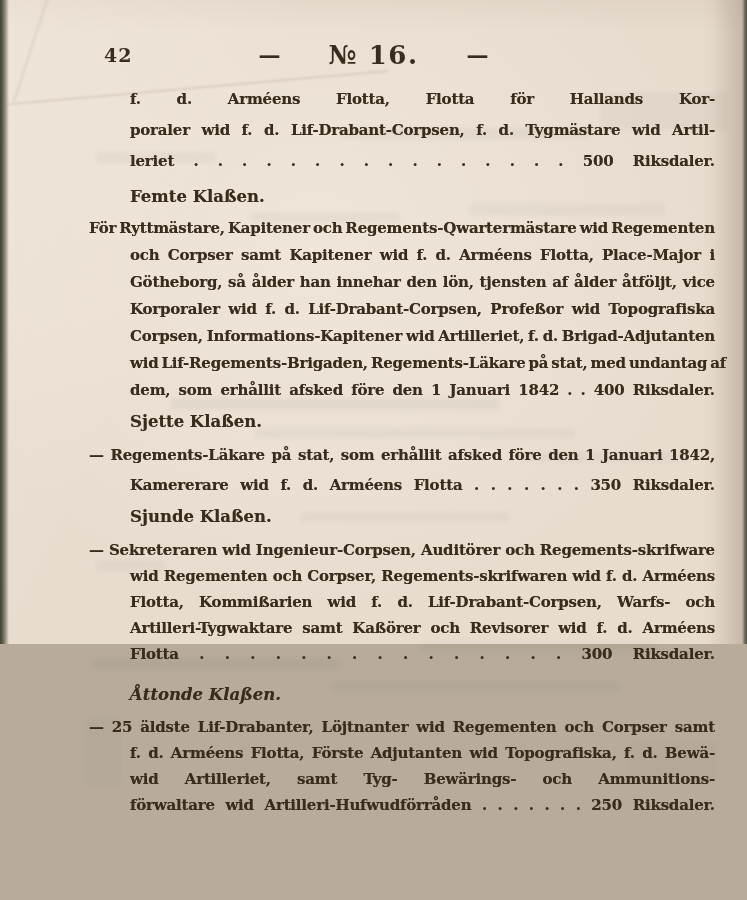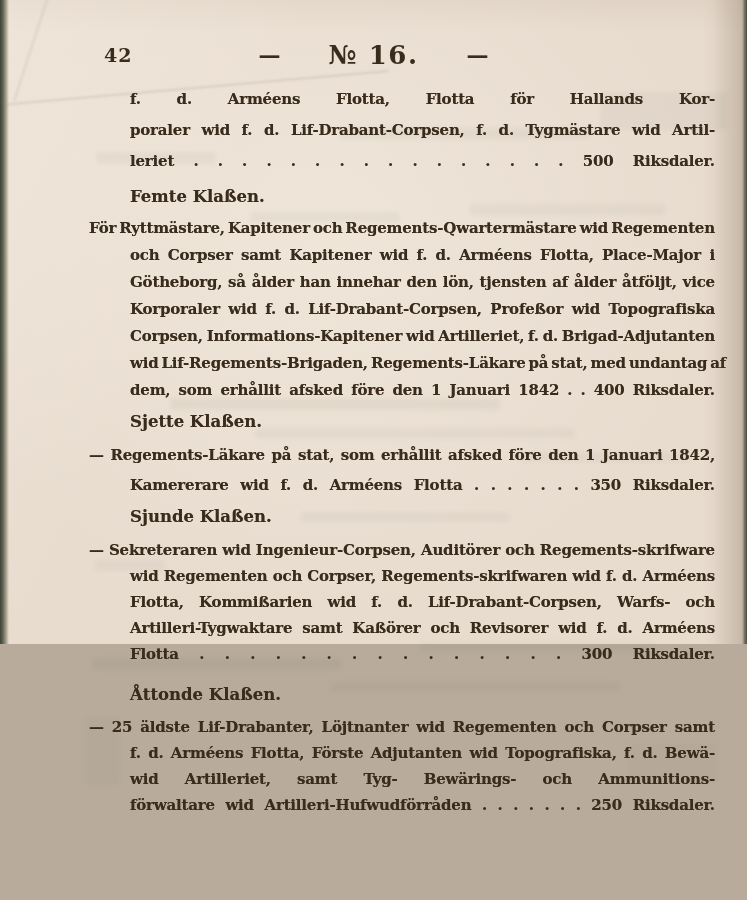--- a/index.html
+++ b/index.html
@@ -83,21 +83,21 @@
     text-shadow: 0 0 0.5px rgba(48,34,20,0.55);
   }
   
   .b0 { margin-top: 0; }    .b0 .text-line { line-height: 31px; }
   .b1 { margin-top: 8px; }
   .b2 { margin-top: 6px; }  .b2 .text-line { line-height: 27px; }
   .b3 { margin-top: 6px; }
   .b4 { margin-top: 6px; }  .b4 .text-line { line-height: 30px; }
   .b5 { margin-top: 5px; }
   .b6 { margin-top: 8px; }  .b6 .text-line { line-height: 26px; }
-  .b7 { margin-top: 16px; }
+  .b7 { margin-top: 16px; font-style: italic; }
   .b8 { margin-top: 7px; }  .b8 .text-line { line-height: 26px; }
 </style>
 </head>
 <body>
 
 <div class="scan">
 
   <div class="crease-1"></div>
   <div class="crease-2"></div>
 

